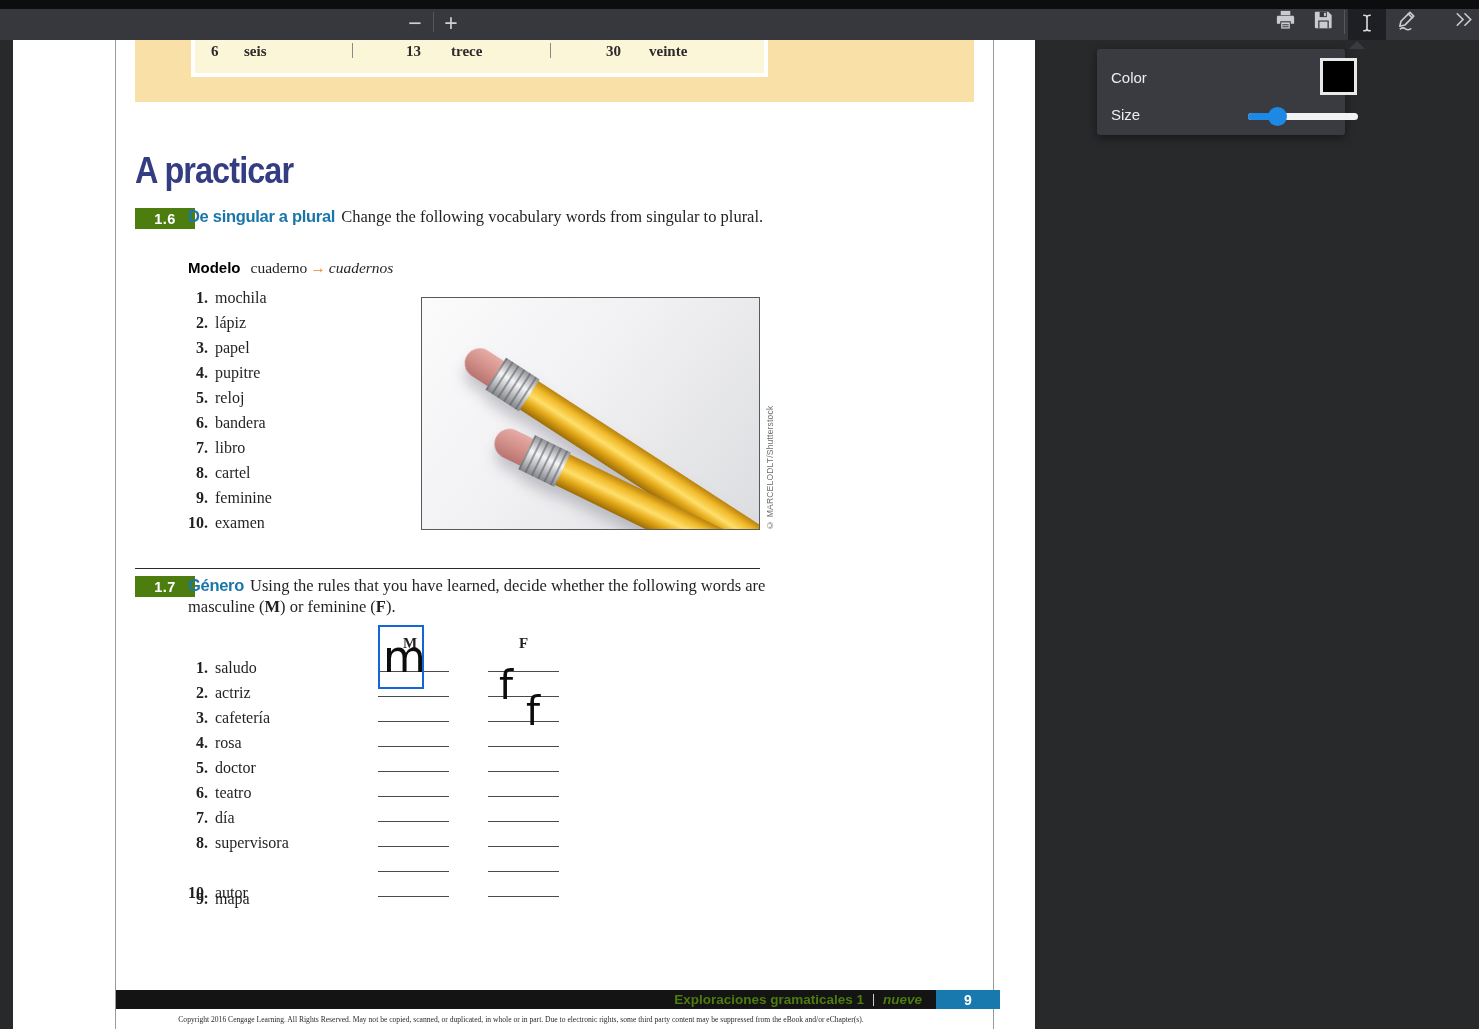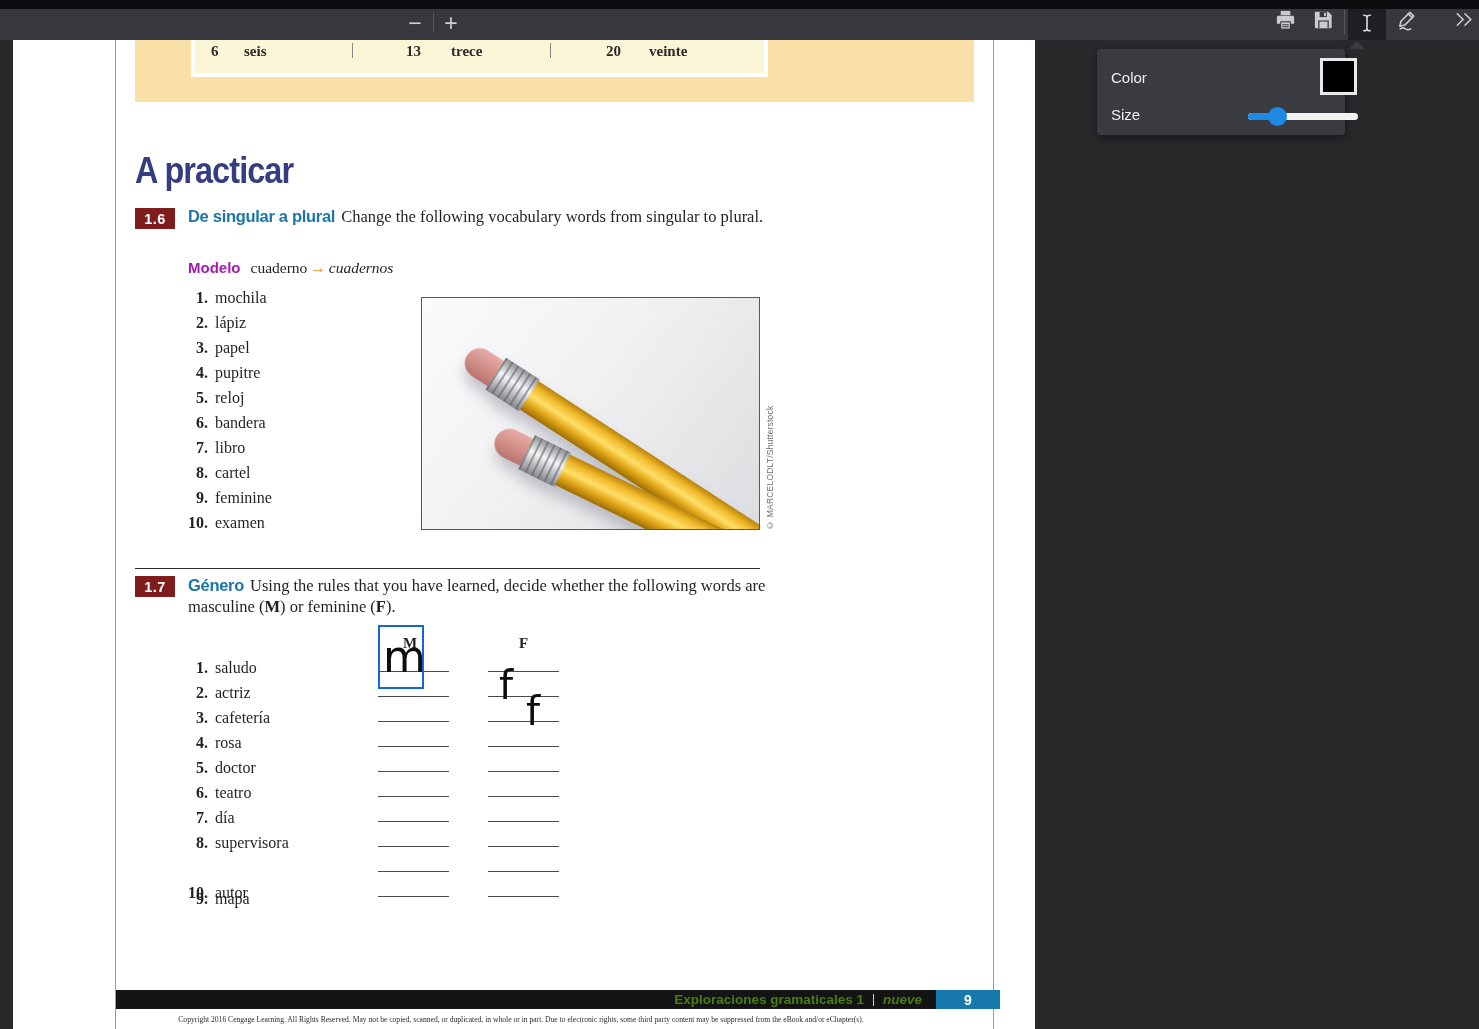--- a/index.html
+++ b/index.html
@@ -31,25 +31,25 @@
   .paper { position:absolute; left:13px; top:40px; width:1022px; height:989px; background:#ffffff; }
   .page { position:absolute; left:115px; top:40px; width:879px; height:989px; background:#fff; border-left:1px solid #9a9a9a; border-right:1px solid #9a9a9a; z-index:10; }
 
   .banner { position:absolute; left:19px; top:0; width:839px; height:62px; background:#f9e0a7; }
   .numbox { position:absolute; left:56px; top:0; width:577px; height:37px; background:#fcf6d9; border:4px solid #fff; border-top:none; }
   .numbox span { position:absolute; top:3px; font-family:"Liberation Serif",serif; font-weight:700; font-size:15px; color:#2e2a2b; }
   .numbox .vdiv { position:absolute; top:3px; width:1px; height:15px; background:#8a8a8a; }
 
   .h1 { position:absolute; left:19px; top:110px; font-size:36px; font-weight:700; color:#353d82; letter-spacing:-1px; transform:scaleX(.9); transform-origin:left top; white-space:nowrap; }
 
-  .exnum { position:absolute; left:19px; width:40px; height:21px; background:#7f1d1d; color:#fff; font-weight:700; font-size:14.5px; display:flex; align-items:center; justify-content:center; letter-spacing:.5px; }
+  .exnum { position:absolute; left:19px; width:60px; height:21px; background:#4d7c0f; color:#fff; font-weight:700; font-size:14.5px; display:flex; align-items:center; justify-content:center; letter-spacing:.5px; }
   .exblock { position:absolute; left:72px; width:580px; font-family:"Liberation Serif",serif; font-size:16.5px; line-height:21px; color:#231f20; }
   .extitle { font-family:"Liberation Sans",sans-serif; font-weight:700; color:#1a76aa; font-size:16.5px; letter-spacing:-.3px; padding-right:6px; }
   .modelo { position:absolute; left:72px; top:219px; font-family:"Liberation Serif",serif; font-size:15.5px; color:#231f20; }
-  .modelo .mlabel { font-family:"Liberation Sans",sans-serif; font-weight:700; color:#a21caf; font-size:15px; padding-right:10px; }
+  .modelo .mlabel { font-family:"Liberation Sans",sans-serif; font-weight:700; color:#000000; font-size:15px; padding-right:10px; }
   .modelo .arrow { color:#f5821f; font-weight:700; padding:0 3px; }
   .modelo .ital { font-style:italic; }
 
   .lrow { position:absolute; left:58px; height:25px; font-family:"Liberation Serif",serif; font-size:16px; color:#231f20; white-space:nowrap; }
   .lrow .num { display:inline-block; width:34px; text-align:right; font-weight:700; margin-right:7px; }
 
   
   .photo { position:absolute; left:305px; top:257px; width:339px; height:233px; border:1px solid #58595b; background:linear-gradient(128deg,#fbfbfc 0%,#f1f1f3 45%,#dcdde0 100%); overflow:hidden; }
   .pencil { position:absolute; width:480px; height:40px; transform-origin:20px 20px; filter:drop-shadow(6px 9px 7px rgba(110,110,125,.38)); }
   .pencil .body { position:absolute; left:66px; right:0; top:3px; height:34px; background:linear-gradient(to bottom,#b9820c 0%,#f0b929 22%,#ffdf6b 48%,#e3a816 72%,#9c6c06 100%); }
@@ -157,21 +157,21 @@
   <div class="page">
 
     <div class="banner">
       <div class="numbox">
         <span style="left:16px;">6</span>
         <span style="left:49px;">seis</span>
         <div class="vdiv" style="left:157px;"></div>
         <span style="left:211px;">13</span>
         <span style="left:256px;">trece</span>
         <div class="vdiv" style="left:355px;"></div>
-        <span style="left:411px;">20</span>
+        <span style="left:411px;">30</span>
         <span style="left:454px;">veinte</span>
       </div>
     </div>
 
     <div class="h1">A practicar</div>
 
     <div class="exnum" style="top:168px;">1.6</div>
     <div class="exblock" style="top:166px;">
       <span class="extitle">De singular a plural</span><span>Change the following vocabulary words from singular to plural.</span>
     </div>

